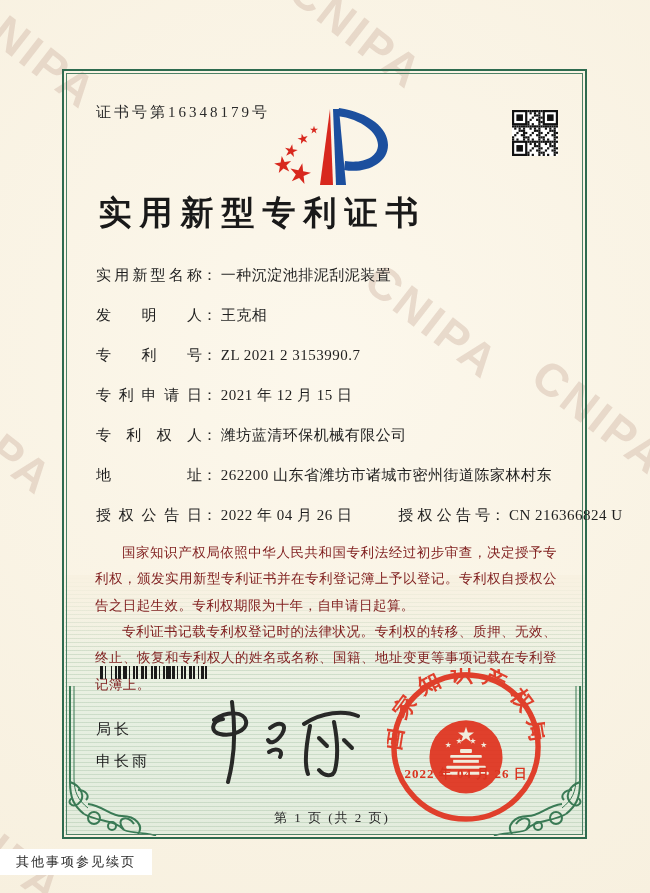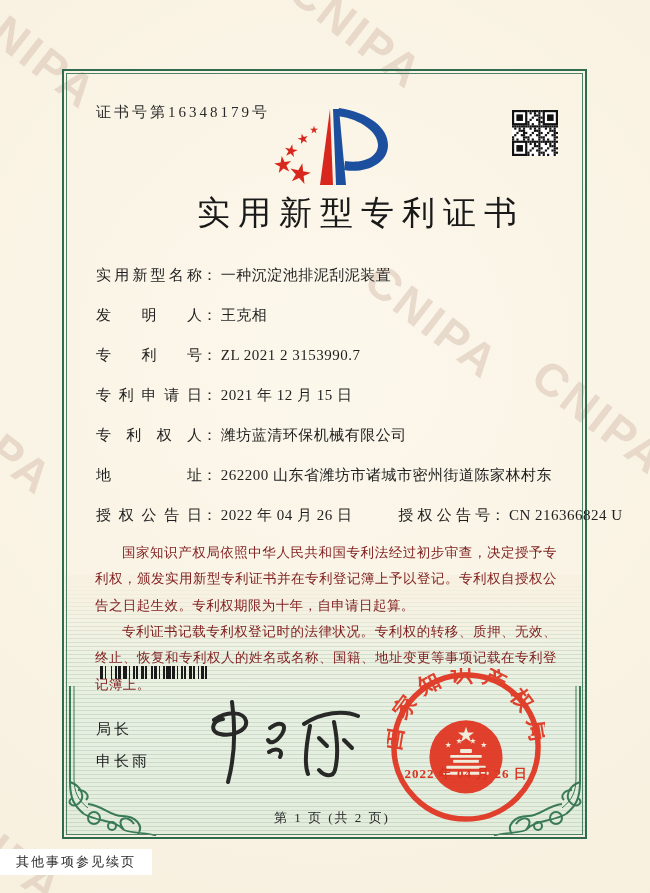--- a/index.html
+++ b/index.html
@@ -41,21 +41,21 @@
   .flourish.right{left:474px;top:686px;transform:scaleX(-1);}
   
   .cert-no{
     position:absolute;left:96px;top:103px;z-index:3;
     font-size:15px;letter-spacing:3px;color:#2a2a2a;
   }
   .logo{position:absolute;left:262px;top:103px;width:130px;height:88px;z-index:3;}
   .qr{position:absolute;left:512px;top:110px;width:46px;height:46px;z-index:3;background:#fff;}
   .title{
     position:absolute;left:0;top:191px;width:525px;z-index:3;
-    text-align:right;font-size:33px;font-weight:400;letter-spacing:8px;color:#191919;
+    text-align:center;font-size:33px;font-weight:700;letter-spacing:8px;color:#191919;
   }
   
   .fields{position:absolute;left:96px;top:266px;width:466px;z-index:3;font-size:15px;}
   .frow{margin-bottom:21px;white-space:nowrap;}
   .flabel{
     display:inline-block;width:106px;text-align:justify;text-align-last:justify;
     letter-spacing:0;vertical-align:bottom;color:#1f1f1f;
   }
   .fvalue{letter-spacing:.5px;color:#1f1f1f;margin-top:28px;}
   .frow .pair2{margin-left:42px;}

